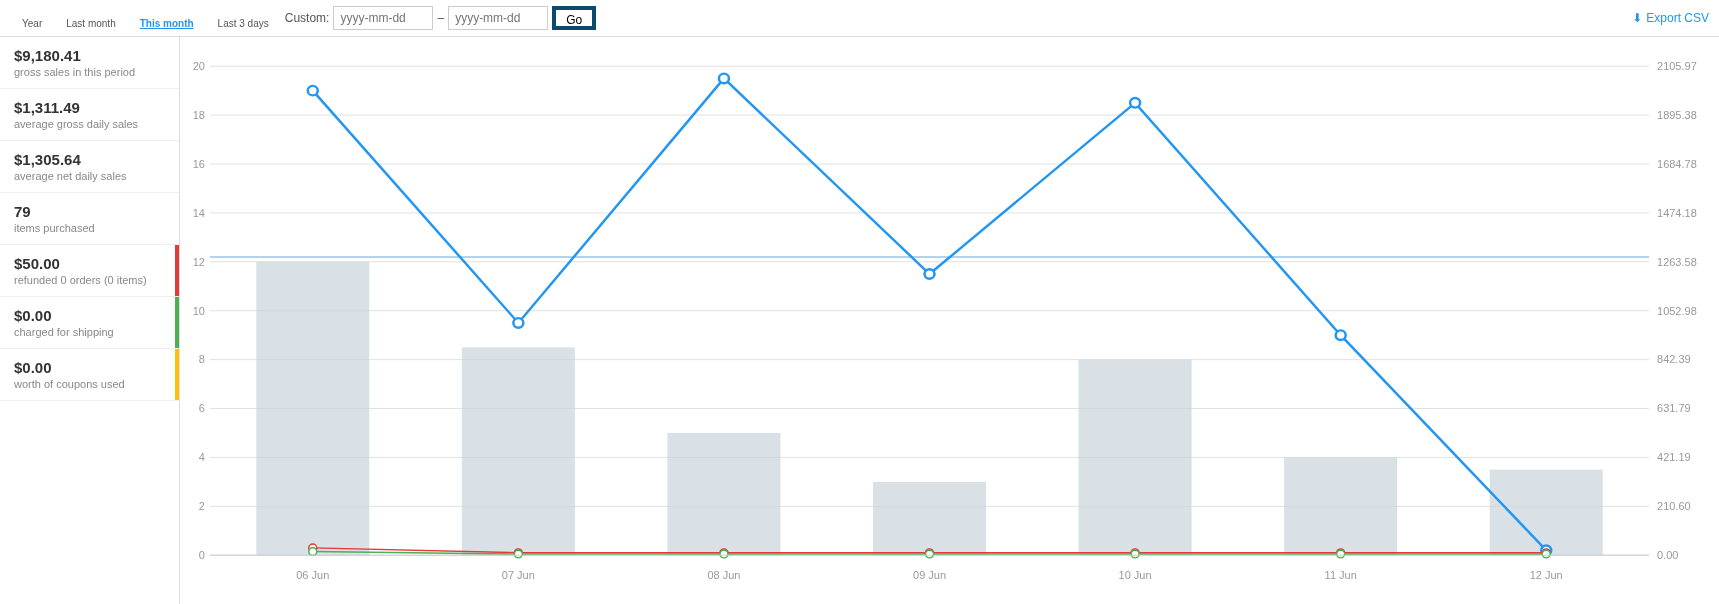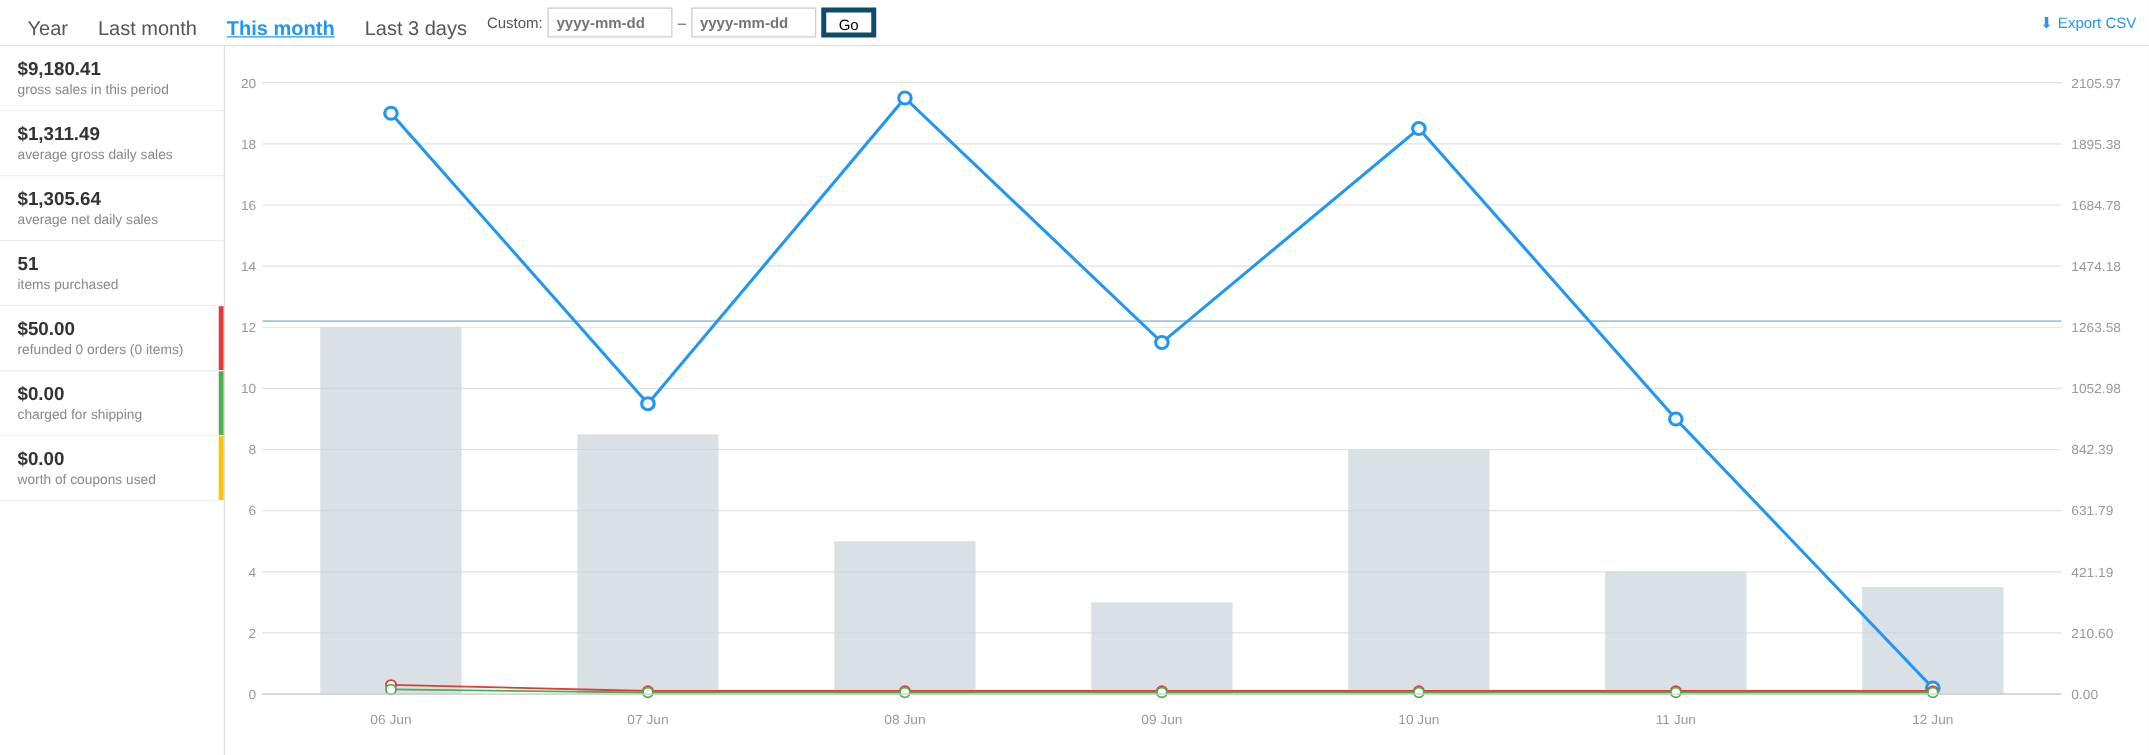--- a/index.html
+++ b/index.html
@@ -4,27 +4,27 @@
   <style>
     * { box-sizing: border-box; margin: 0; padding: 0; }
     body { font-family: -apple-system, BlinkMacSystemFont, 'Segoe UI', Arial, sans-serif; background: #f5f5f5; font-size: 12px; color: #333; }
 
     .top-bar {
       display: flex; align-items: center; background: #fff; border-bottom: 1px solid #ddd;
       padding: 0 10px; height: 37px; gap: 0;
     }
     .tab-btn {
       padding: 0 12px; height: 37px; border: none; background: none; cursor: pointer;
-      font-size: 16px; color: #555; border-bottom: 3px solid transparent; margin-top: 14px;
+      font-size: 10px; color: #555; border-bottom: 3px solid transparent; margin-top: 14px;
     }
     .tab-btn.active { color: #2196f3; border-bottom: 3px solid #2196f3; font-weight: 600; text-decoration: underline; }
     .custom-label { font-size: 12px; color: #555; margin-left: 4px; margin-right: 4px; }
     .custom-input {
       border: 1px solid #ccc; padding: 3px 6px; font-size: 12px; color: #999;
-      width: 100px; height: 24px; font-weight: bold;
+      width: 100px; height: 24px;
     }
     .dash { margin: 0 4px; color: #555; }
     .go-btn {
       border: 4px solid #0c4a6e; background: #fff; padding: 3px 10px; font-size: 12px;
       cursor: pointer; height: 24px; margin-left: 4px;
     }
     .export-btn {
       margin-left: auto; color: #2196f3; font-size: 12px; cursor: pointer;
       display: flex; align-items: center; gap: 4px; text-decoration: none;
       border: none; background: none;
@@ -85,21 +85,21 @@
       </div>
       <div class="stat-item">
         <div class="stat-value">$1,311.49</div>
         <div class="stat-label">average gross daily sales</div>
       </div>
       <div class="stat-item">
         <div class="stat-value">$1,305.64</div>
         <div class="stat-label">average net daily sales</div>
       </div>
       <div class="stat-item">
-        <div class="stat-value">51</div>
+        <div class="stat-value">79</div>
         <div class="stat-label">items purchased</div>
       </div>
       <div class="stat-item">
         <div class="stat-value">$50.00</div>
         <div class="stat-label">refunded 0 orders (0 items)</div>
         <div class="color-bar" style="background: rgb(229, 57, 53);"></div>
       </div>
       <div class="stat-item">
         <div class="stat-value">$0.00</div>
         <div class="stat-label">charged for shipping</div>

